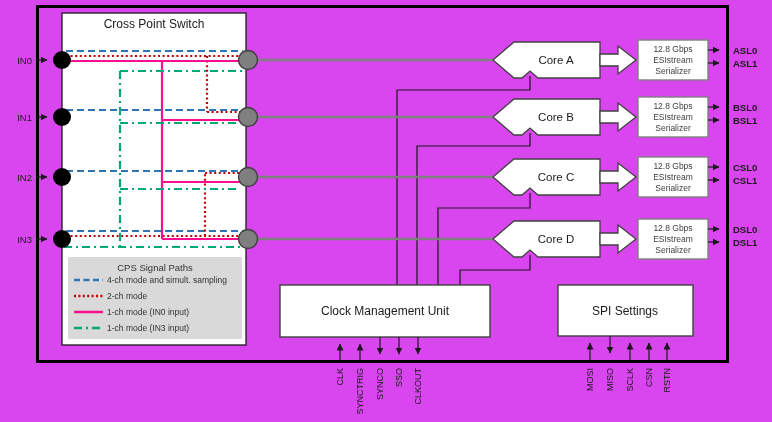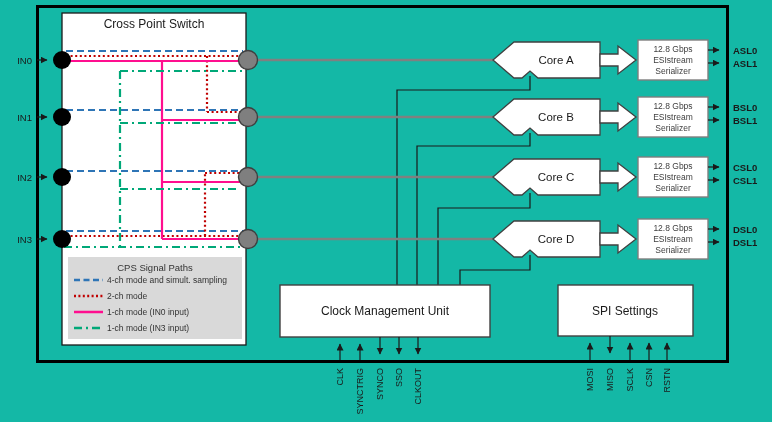--- a/index.html
+++ b/index.html
@@ -1,16 +1,16 @@
 <!DOCTYPE html>
 <html><head>
 <meta charset="utf-8">
 <style>
   html,body{margin:0;padding:0;background:#fff;}
-  .stage{width:772px;height:422px;position:relative;background:#14b8a6;font-family:"Liberation Sans",sans-serif;}
+  .stage{width:772px;height:422px;position:relative;background:#d946ef;font-family:"Liberation Sans",sans-serif;}
   svg{display:block}
   text{font-family:"Liberation Sans",sans-serif;fill:#1a1a1a;}
   .box-title{font-size:12px;}
   .core-label{font-size:11.5px;}
   .ser-text{font-size:8.5px;fill:#404040;}
   .in-label{font-size:9.5px;}
   .port-label{font-size:9.5px;font-weight:600;}
   .pin-label{font-size:9px;}
   .legend-title{font-size:9.5px;fill:#333;}
   .legend-entry{font-size:8.5px;fill:#333;}

